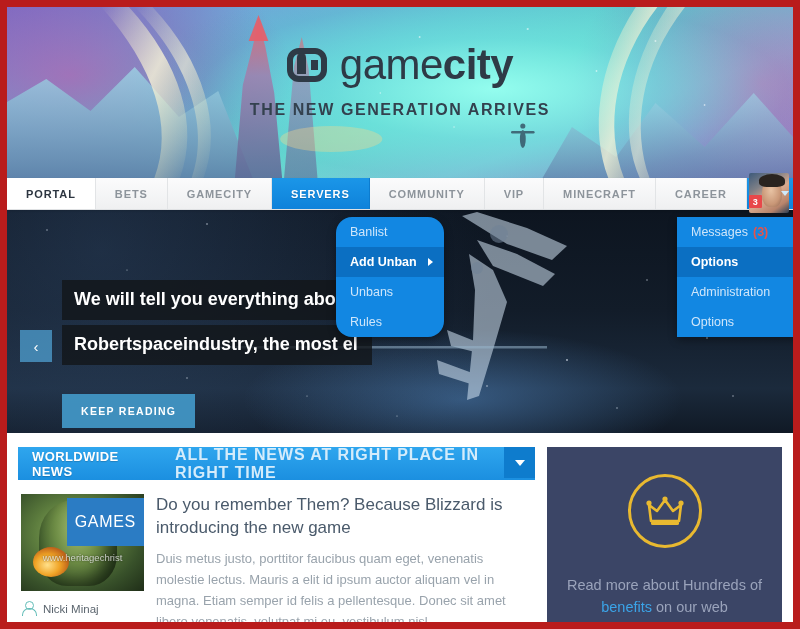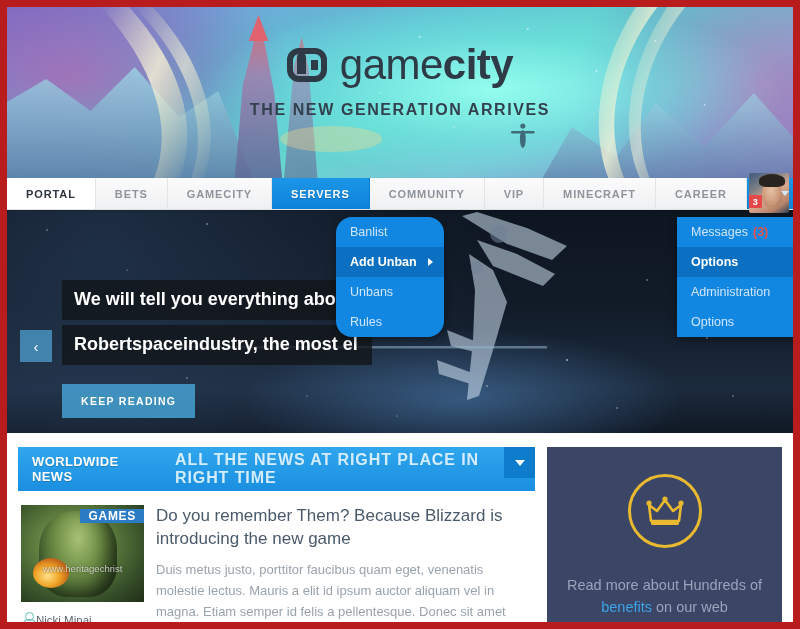--- a/index.html
+++ b/index.html
@@ -157,36 +157,36 @@
     color: #ffffff; font-size: 15px; cursor: pointer; z-index: 5;
   }
   .hero-text { position: absolute; left: 55px; top: 70px; z-index: 4; }
   .hero-line {
     display: inline-block; background: rgba(18,22,26,0.82);
     color: #ffffff; font-size: 18px; font-weight: 700;
     padding: 9px 14px 10px 12px; margin-bottom: 5px;
     white-space: nowrap;
   }
   .keep-reading {
-    display: inline-block; margin-top: 14px;
+    display: inline-block; margin-top: 24px;
     background: rgba(66,152,200,0.92); color: #ffffff;
     font-size: 10.5px; font-weight: 700; letter-spacing: 1.3px;
     padding: 11px 19px; cursor: pointer;
   }
 
   
   .content {
     display: flex; gap: 12px; padding: 14px 11px 0 11px;
     background: #ffffff;
   }
   .col-main { width: 517px; }
   .col-side { flex: 1; }
 
   .news-head {
-    height: 44px; display: flex; align-items: center;
+    height: 33px; display: flex; align-items: center;
     background: linear-gradient(#2fa6ee, #1b8fe0);
     position: relative;
   }
   .news-title {
     padding: 0 14px; color: #ffffff; font-size: 13px;
     font-weight: 700; letter-spacing: 0.4px;
     text-shadow: 0 1px 1px rgba(0,0,0,0.18);
   }
   .news-sub {
     color: #d4ecfb; font-size: 16px; font-weight: 700;
@@ -220,25 +220,25 @@
     border-radius: 50%;
   }
   .thumb-wm {
     position: absolute; left: 0; right: 0; top: 58px; text-align: center;
     font-size: 9.5px; color: rgba(255,255,255,0.72);
     text-shadow: 0 0 2px rgba(0,0,0,0.6);
   }
   .badge-games {
     position: absolute; right: 0; top: 4px;
     background: #2b7cc4; color: #ffffff;
-    font-size: 12px; font-weight: 700; letter-spacing: 0.7px;
-    padding: 0 8px;
+    font-size: 16px; font-weight: 400; letter-spacing: 0.7px;
+    padding: 15px 8px;
   }
   .byline {
-    display: flex; align-items: center; 
+    display: flex; align-items: center; gap: 7px;
     margin-top: 10px; font-size: 11.5px; color: #5c666f;
   }
   .user-icon {
     width: 15px; height: 15px; position: relative; flex-shrink: 0;
   }
   .user-icon::before {
     content:""; position:absolute; left:4px; top:0; width:7px; height:7px;
     border: 1.6px solid #62bdb8; border-radius: 50%;
   }
   .user-icon::after {

